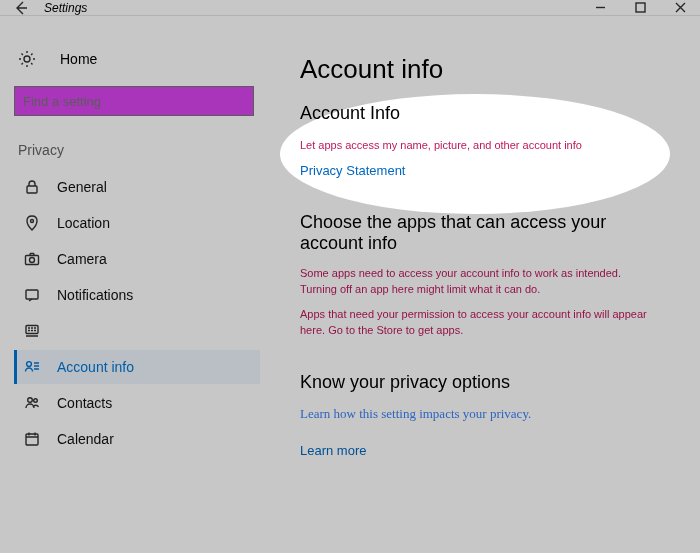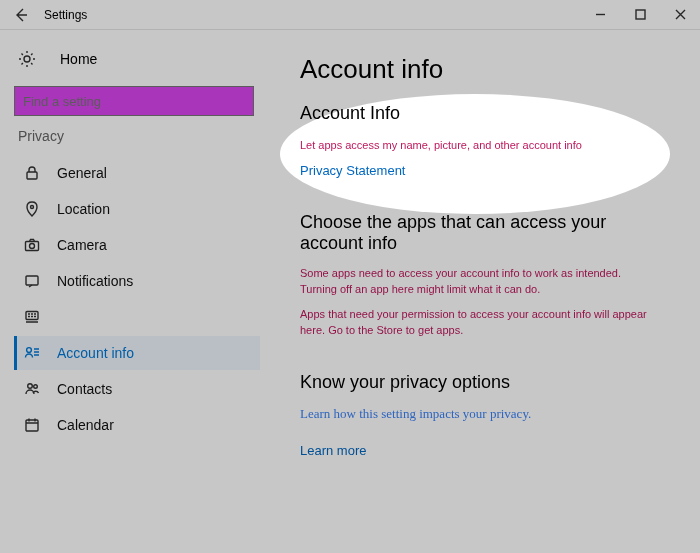--- a/index.html
+++ b/index.html
@@ -10,25 +10,26 @@
     left: 280px; top: 94px;
     width: 390px; height: 120px;
     border-radius: 50% / 50%;
     box-shadow: 0 0 0 9999px rgba(0,0,0,0.22);
     pointer-events: none;
     z-index: 4;
     background: transparent;
   }
 
   .titlebar {
-    height: 30px;
+    height: 16px;
     display: flex; align-items: center;
     padding: 0 0 0 8px;
     font-size: 12px;
     border-bottom: 1px solid #e5e5e5;
+    font-style: italic;
   }
   .back-btn {
     width: 26px; height: 26px;
     display: flex; align-items: center; justify-content: center;
     cursor: pointer;
   }
   .title-text { margin-left: 10px; }
   .win-controls { margin-left: auto; display: flex; }
   .win-btn { width: 40px; height: 30px; display: flex; align-items: center; justify-content: center; cursor: pointer; }
   .win-btn svg { stroke: #333; }
@@ -54,21 +55,21 @@
     background: #d946ef;
   }
   .search input {
     border: none; outline: none;
     flex: 1; padding: 0 8px; font-size: 13px;
     background: transparent;
   }
   .search .sicon { width: 28px; text-align: center; color: #555; }
 
   .group-title {
-    margin-top: 12px; color: #666; font-size: 14px;
+    margin-top: 26px; color: #666; font-size: 14px;
     padding-left: 4px;
   }
 
   .nav { margin-top: 12px; }
   .nav-item {
     display: flex; align-items: center; gap: 16px;
     padding: 8px 6px; cursor: pointer;
     font-size: 14px; color: #111;
     border-left: 3px solid transparent;
     margin-bottom: 2px;

